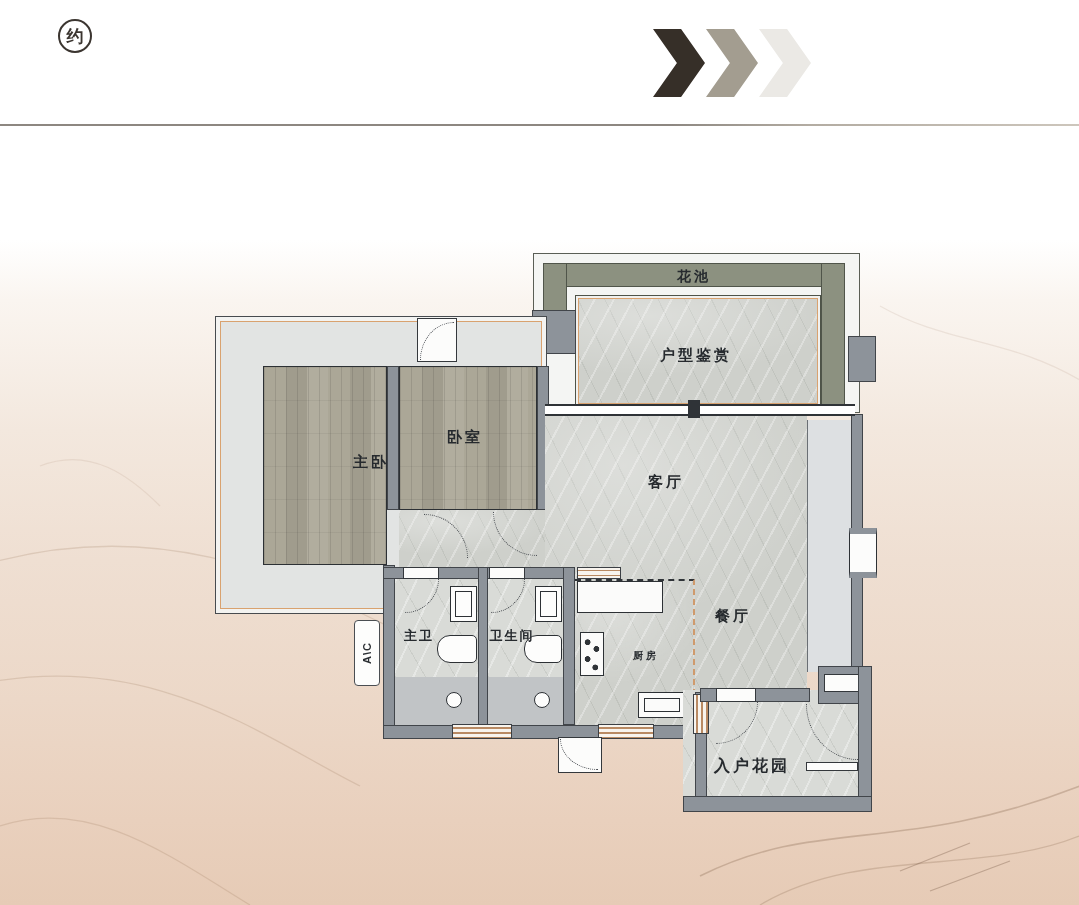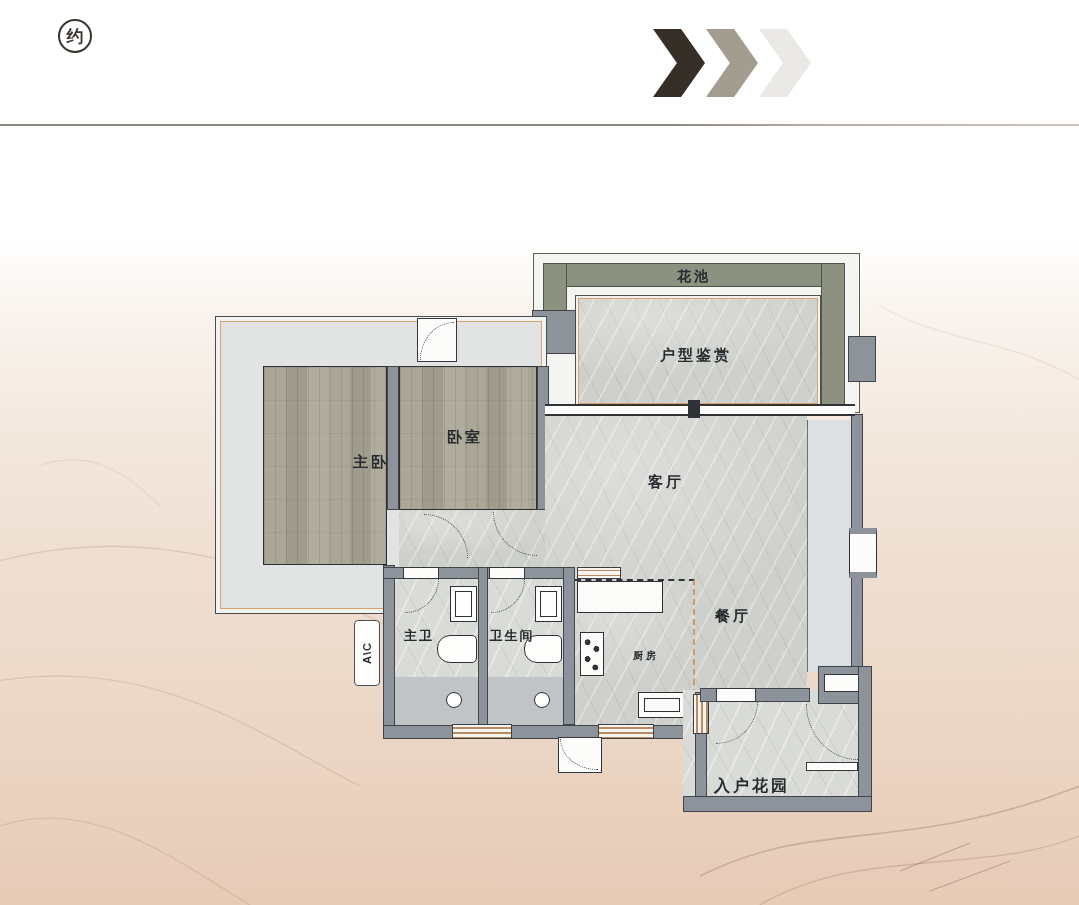--- a/index.html
+++ b/index.html
@@ -178,16 +178,16 @@
 
   <div class="abs rlabel" style="left:694px;top:277px;font-size:14px;">花池</div>
   <div class="abs rlabel" style="left:696px;top:355px;">户型鉴赏</div>
   <div class="abs rlabel" style="left:326px;top:462px;margin-left:45px;">主卧</div>
   <div class="abs rlabel" style="left:465px;top:437px;">卧室</div>
   <div class="abs rlabel" style="left:666px;top:482px;">客厅</div>
   <div class="abs rlabel" style="left:733px;top:616px;">餐厅</div>
   <div class="abs rlabel" style="left:419px;top:636px;font-size:13px;letter-spacing:2px;">主卫</div>
   <div class="abs rlabel" style="left:512px;top:636px;font-size:13px;letter-spacing:2px;">卫生间</div>
   <div class="abs rlabel" style="left:646px;top:656px;font-size:10px;">厨房</div>
-  <div class="abs rlabel" style="left:752px;top:766px;font-size:16px;margin-top:20px;">入户花园</div>
+  <div class="abs rlabel" style="left:752px;top:766px;font-size:16px;">入户花园</div>
 
 
 </div>
 
 </body></html>

